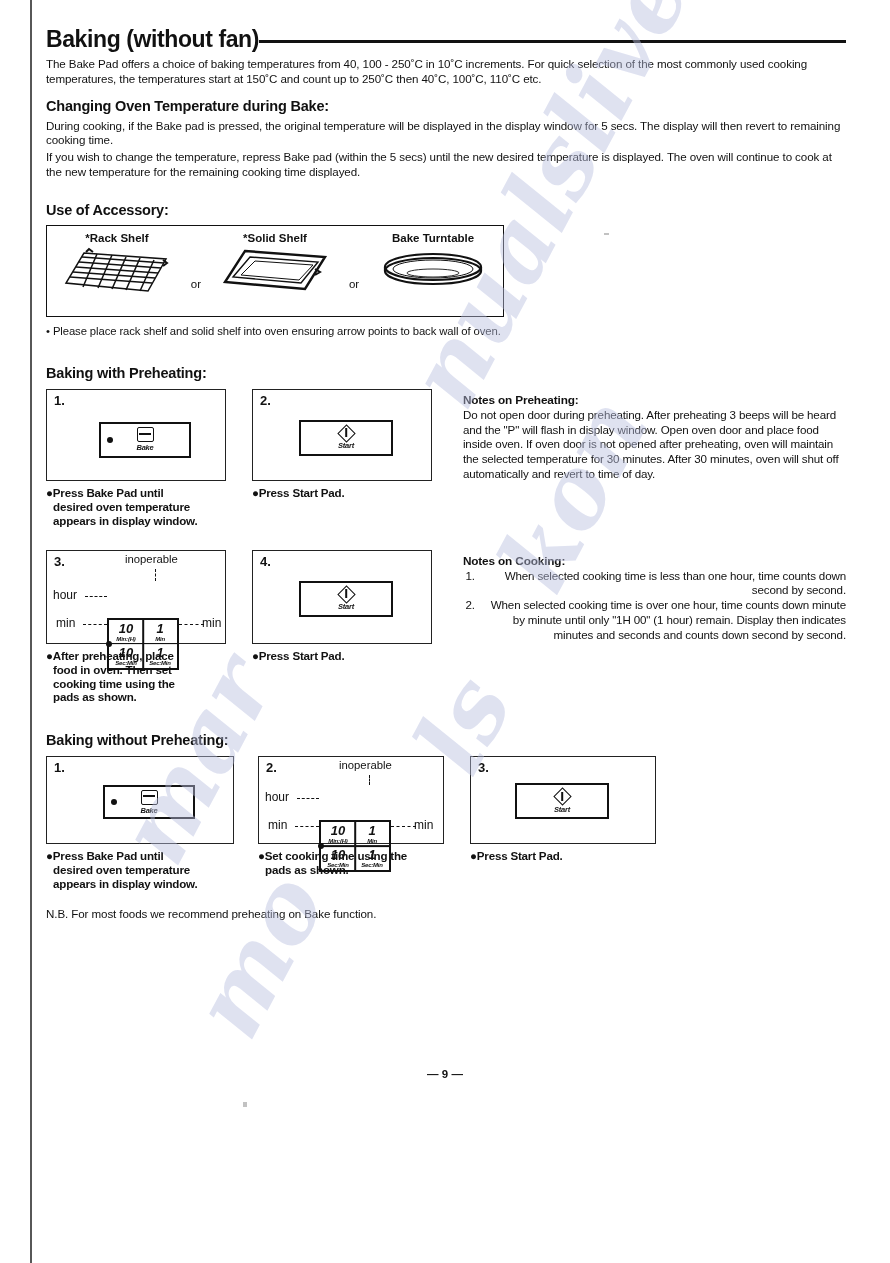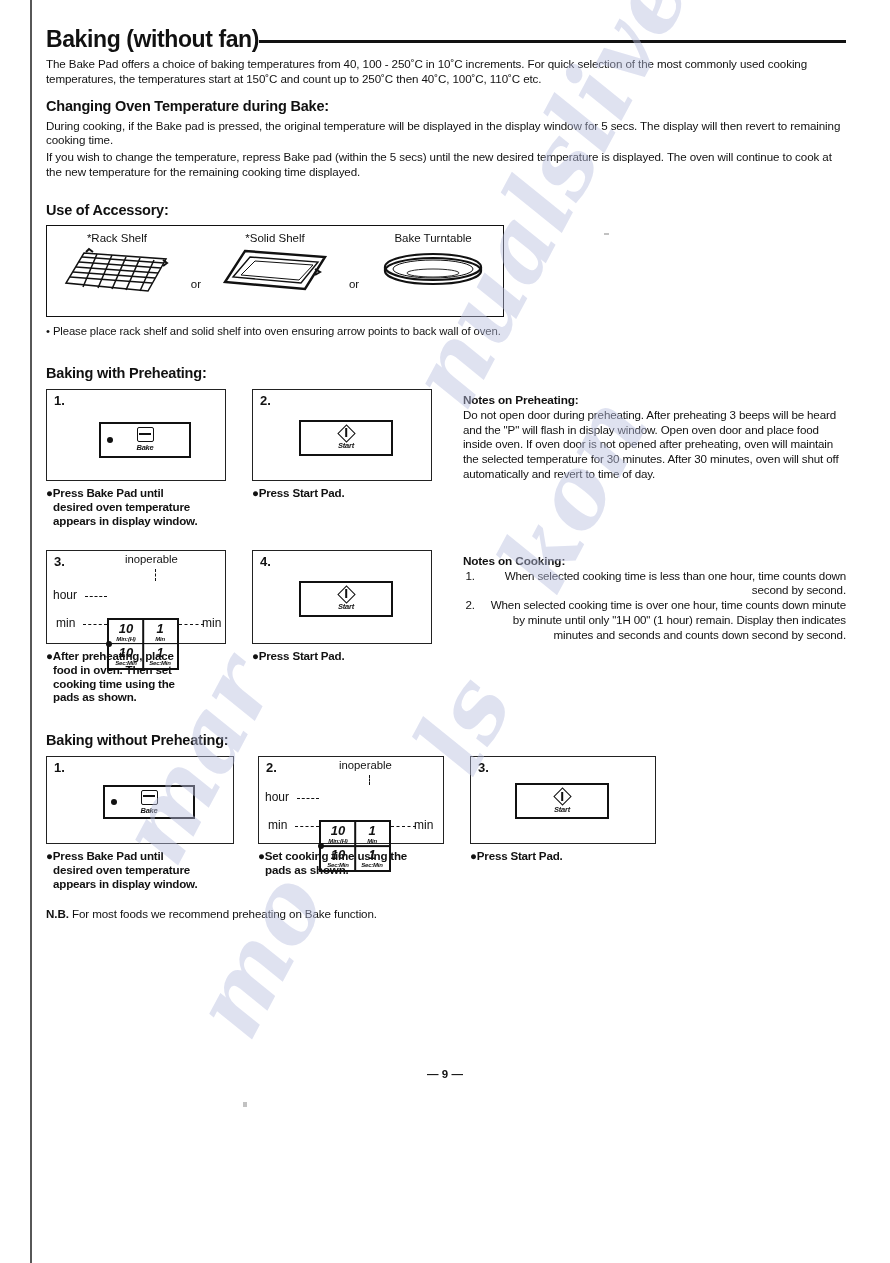--- a/index.html
+++ b/index.html
@@ -101,21 +101,21 @@
     display: flex;
     height: 100%;
     align-items: flex-start;
   }
   .acc-col {
     position: relative;
     text-align: center;
   }
   .acc-label {
     font-size: 11.5px;
-    font-weight: normal;
+    font-weight: bold;
     margin-top: 6px;
     white-space: nowrap;
   }
   .acc-art {
     height: 54px;
     display: flex;
     align-items: center;
     justify-content: center;
   }
   .acc-or {
@@ -323,21 +323,21 @@
     padding-left: 15px;
     text-align: right;
   }
   .notes ol li { margin: 0; }
 
   .nb-line {
     font-size: 11.6px;
     margin-top: 16px;
     letter-spacing: -0.1px;
   }
-  .nb-line b { font-weight: bold; margin-top: 12px; }
+  .nb-line b { font-weight: normal; margin-top: 12px; }
 
   .page-number {
     position: absolute;
     top: 1068px;
     left: 0; right: 0;
     text-align: center;
     font-size: 11.5px;
     font-weight: bold;
   }
   .speck {

